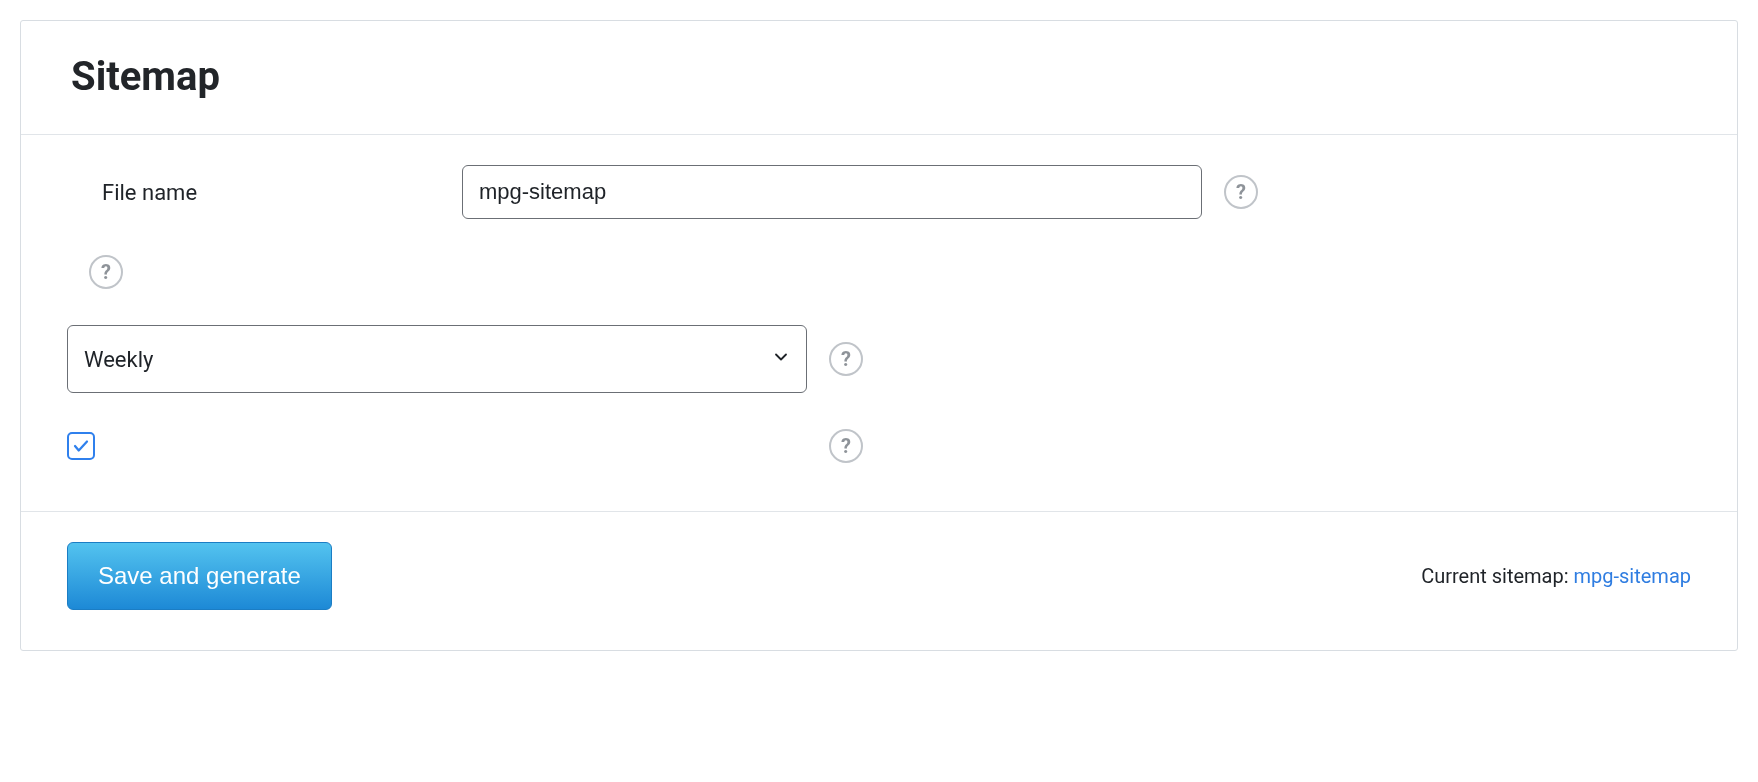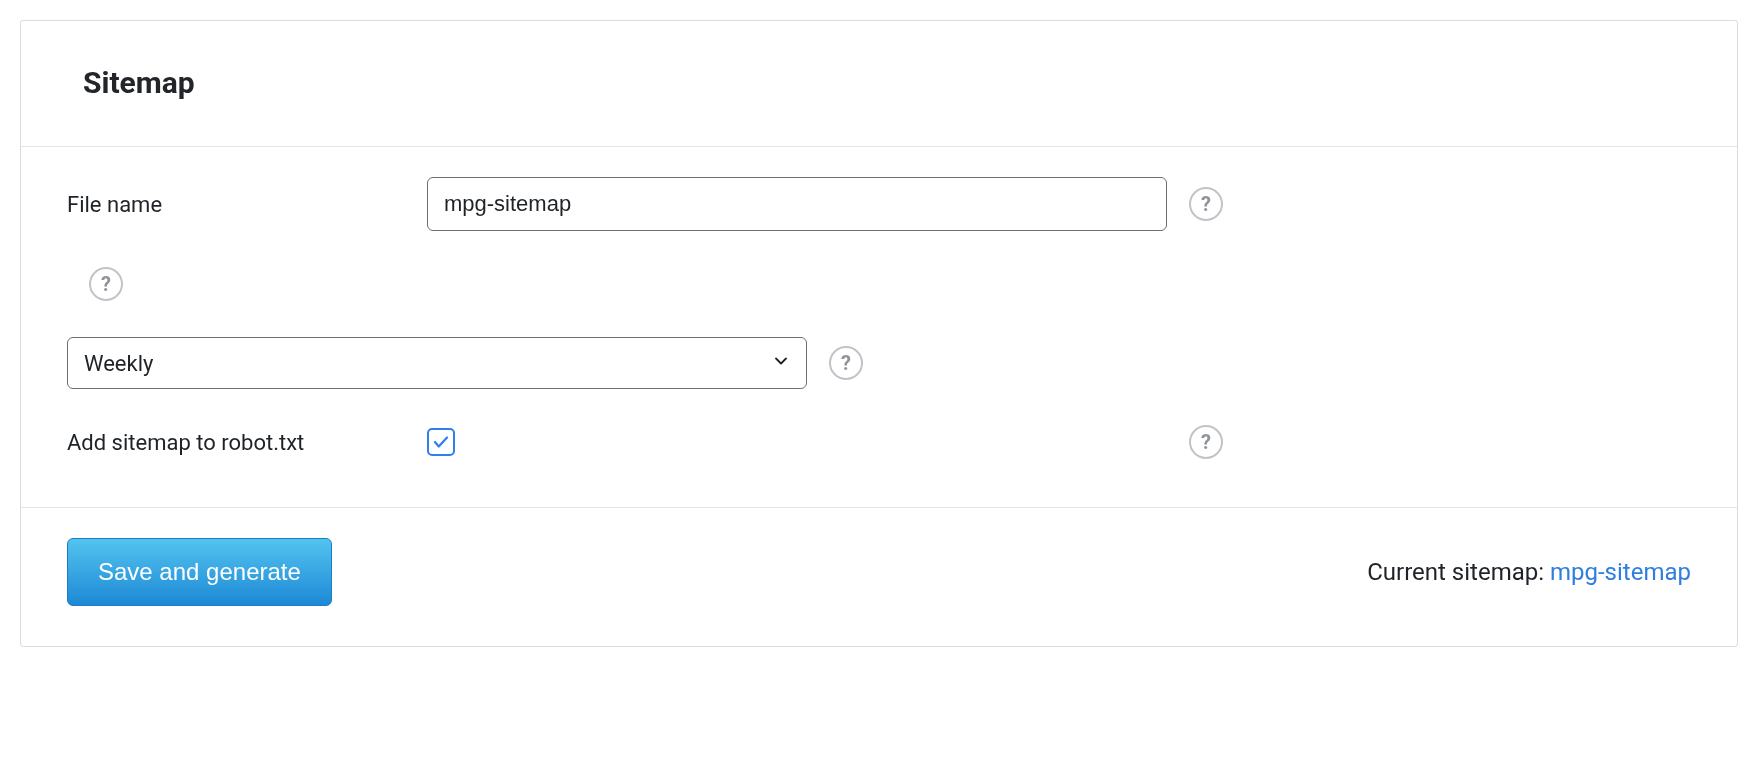--- a/index.html
+++ b/index.html
@@ -15,22 +15,22 @@
     border-radius: 3px;
     max-width: 1720px;
     margin: 0 auto;
     background: #fff;
   }
   .panel-header {
     padding: 28px 46px 30px 46px;
     border-bottom: 1px solid #e1e5e9;
   }
   .panel-header h1 {
-    margin: 16px;
-    font-size: 30px;
+    margin: 4px;
+    font-size: 40px;
     font-weight: 700;
     color: #222529;
   }
   .panel-body {
     padding: 30px 46px 48px 46px;
   }
   .panel-footer {
     border-top: 1px solid #e1e5e9;
     padding: 30px 46px 40px 46px;
     display: flex;
@@ -41,20 +41,21 @@
     display: flex;
     align-items: center;
     margin-bottom: 36px;
   }
   .form-row:last-child { margin-bottom: 0; }
   .form-label {
     width: 360px;
     flex: 0 0 360px;
     font-size: 22px;
     color: #1f2328;
+    margin-left: 35px;
   }
   .form-control-wrap {
     flex: 0 0 740px;
     width: 740px;
   }
   .form-help-wrap {
     flex: 0 0 auto;
     margin-left: 22px;
     display: flex;
     align-items: center;
@@ -69,21 +70,21 @@
     color: #1f2328;
     background: #fff;
     outline: none;
   }
   .select-wrap {
     position: relative;
     width: 100%;
   }
   .select-input {
     width: 100%;
-    height: 52px;
+    height: 68px;
     border: 1px solid #6b6f75;
     border-radius: 6px;
     padding: 0 44px 0 16px;
     font-size: 22px;
     color: #1f2328;
     background: #fff;
     appearance: none;
     -webkit-appearance: none;
     outline: none;
     display: flex;
@@ -131,21 +132,21 @@
     padding: 0 30px;
     font-size: 24px;
     font-weight: 500;
     color: #fff;
     background: linear-gradient(180deg, #53c3ef 0%, #1d89d6 100%);
     border: 1px solid #1b7dc4;
     border-radius: 6px;
     cursor: pointer;
   }
   .current-sitemap {
-    font-size: 24px;
+    font-size: 20px;
     color: #1f2328;
   }
   .current-sitemap a {
     color: #2f7de1;
     text-decoration: none;
     cursor: pointer;
   }
 </style>
 </head>
 <body>
@@ -184,21 +185,20 @@
               </svg>
           </span>
         </div>
       </div>
       <div class="form-help-wrap">
         <span class="help-icon">?</span>
       </div>
     </div>
 
     <div class="form-row">
-      <div class="form-label">Add sitemap to robot.txt</div>
       <div class="form-control-wrap">
         <span class="checkbox" role="checkbox" aria-checked="true">
           <svg width="18" height="18" viewBox="0 0 24 24" fill="none" stroke="#2f80ed" stroke-width="3" stroke-linecap="round" stroke-linejoin="round">
               <polyline points="4 12 9 18 20 6"></polyline>
             </svg>
         </span>
       </div>
       <div class="form-help-wrap">
         <span class="help-icon">?</span>
       </div>

